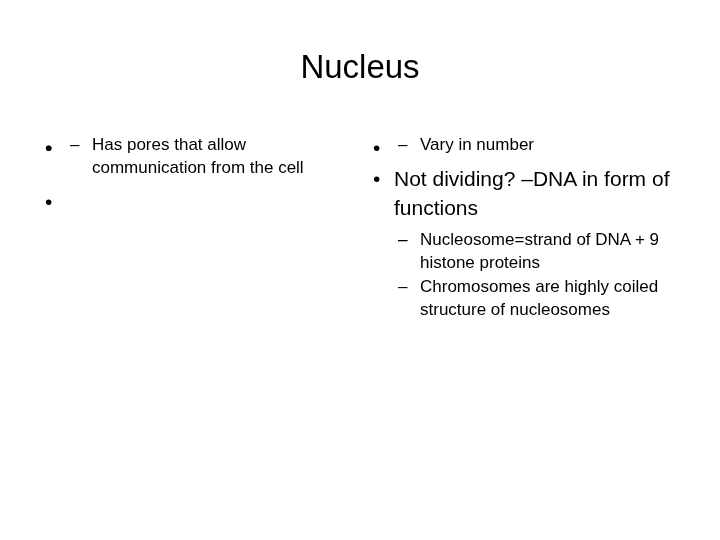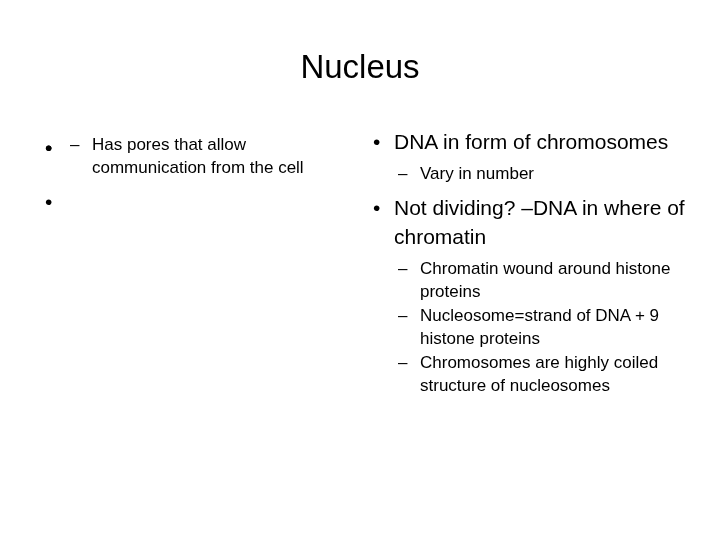--- a/index.html
+++ b/index.html
@@ -132,39 +132,37 @@
         </li>
 
       </ul>
     </div>
 
     <div class="column column-right">
       <ul class="bullet-list">
 
         <li class="bullet gap-small">
           <span class="marker">•</span>
-          <span>DNA in form of chromosomes</span>
         </li>
 
         <ul class="sub-list">
           <li class="sub-bullet">
             <span class="marker">–</span>
             <span>Vary in number</span>
           </li>
         </ul>
 
         <li class="bullet">
           <span class="marker">•</span>
-          <span>Not dividing? –DNA in where of chromatin</span>
+          <span>Not dividing? –DNA in form of functions</span>
         </li>
 
         <ul class="sub-list">
           <li class="sub-bullet">
             <span class="marker">–</span>
-            <span>Chromatin wound around histone proteins</span>
           </li>
           <li class="sub-bullet">
             <span class="marker">–</span>
             <span>Nucleosome=strand of DNA + 9 histone proteins</span>
           </li>
           <li class="sub-bullet">
             <span class="marker">–</span>
             <span>Chromosomes are highly coiled structure of nucleosomes</span>
           </li>
         </ul>

